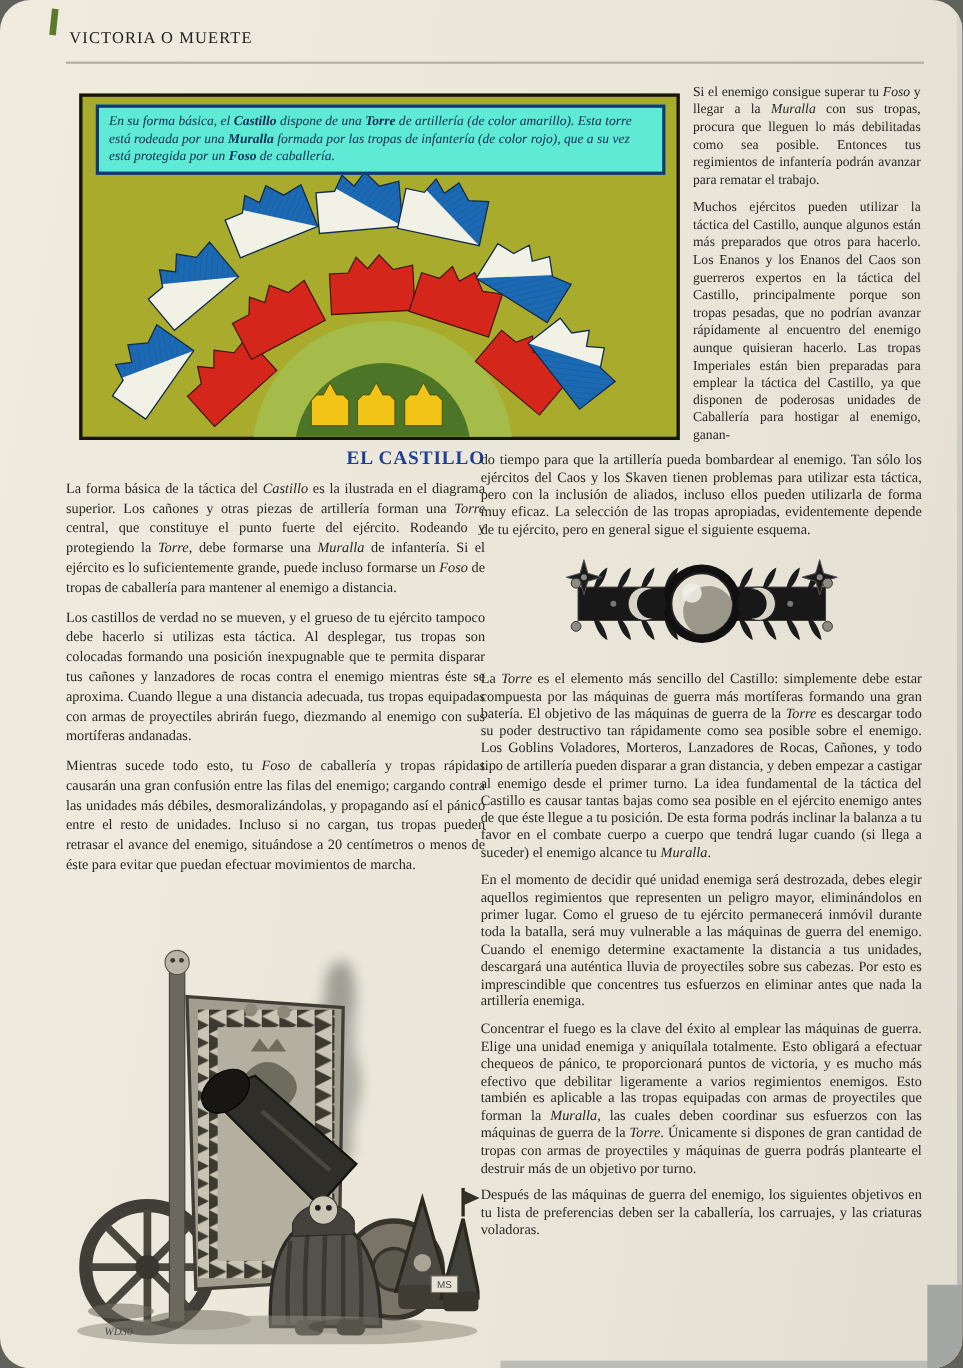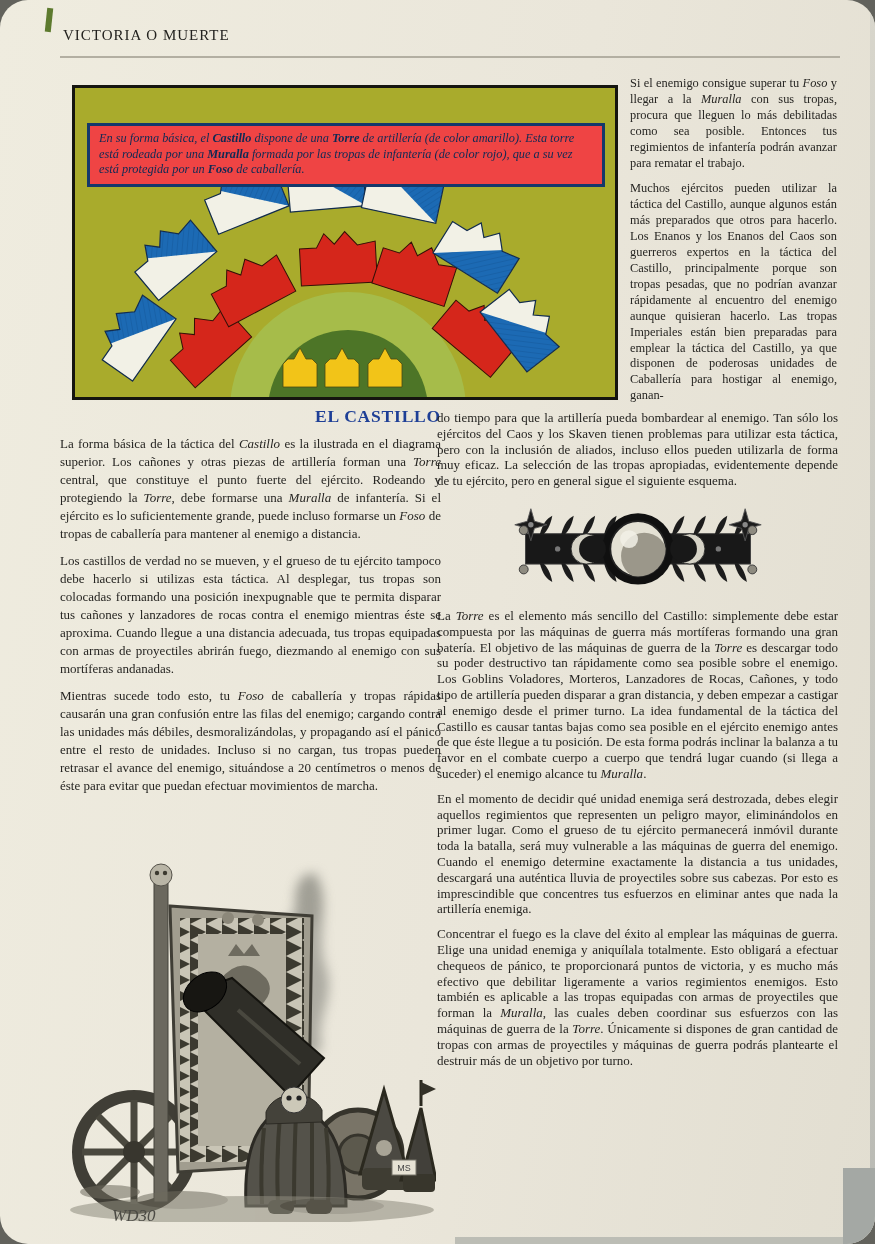--- a/index.html
+++ b/index.html
@@ -6,36 +6,36 @@
   .page{position:relative;width:875px;height:1244px;margin:0 auto;overflow:hidden;
         background:linear-gradient(100deg,#efecdf 0%,#eae6da 55%,#e2ded1 100%);
         font-family:"Liberation Serif", serif;color:#262522;border-radius:28px;}
   .masthead{position:absolute;left:63px;top:27px;font-size:15px;letter-spacing:1px;color:#23221f;}
   .mast-rule{position:absolute;left:60px;top:56px;width:780px;height:2px;background:#b3afa2;}
   
   .diagram{position:absolute;left:72px;top:85px;width:546px;height:315px;border:3px solid #15150f;
            background:#a9ab2c;box-sizing:border-box;}
   .diagram svg{position:absolute;left:0;top:0;}
   .caption-box{position:absolute;left:12px;top:7px;width:518px;box-sizing:border-box;
-               background:#ef4444;border:3px solid #14386b;padding:5px 9px 6px 9px;
-               font-style:italic;font-size:12.3px;line-height:15.6px;color:#0e2a55;text-align:left;margin-top:28px;}
+               background:#5eead4;border:3px solid #14386b;padding:5px 9px 6px 9px;
+               font-style:italic;font-size:12.3px;line-height:15.6px;color:#0e2a55;text-align:left;}
   
   .left-col{position:absolute;left:60px;top:406px;width:381px;}
   .narrow-col{position:absolute;left:630px;top:76px;width:207px;}
   .wide-col{position:absolute;left:437px;top:410px;width:401px;}
   h2.sec{margin:0 0 8px 0;text-align:right;font-size:17.5px;font-weight:bold;
          letter-spacing:.8px;color:#1e3f96;}
   .para{margin:0 0 9px 0;text-align:justify;}
   .left-col .para{font-size:13px;line-height:18px;}
   .narrow-col .para{font-size:12.4px;line-height:15.9px;margin-bottom:10px;}
   .wide-col .para{font-size:13px;line-height:15.8px;}
   .ornament-wrap{width:100%;text-align:center;margin:4px 0 6px 0;}
   
   .illustration{position:absolute;left:62px;top:860px;width:374px;height:362px;}
-  .page-number{position:absolute;left:112px;top:1206px;font-style:italic;font-size:17px;color:#4c4b45;}
+  .page-number{position:absolute;left:95px;top:1206px;font-style:italic;font-size:10px;color:#4c4b45;}
   
   .sliver-green{position:absolute;left:46px;top:8px;width:6px;height:24px;background:#5d7a2e;transform:rotate(6deg);}
   .edge-right{position:absolute;right:0;top:0;width:5px;height:100%;background:linear-gradient(#d8d6cc,#b9bab4);}
   .corner-gray{position:absolute;right:0;bottom:0;width:32px;height:76px;background:#a4a8a4;}
   .bottom-strip{position:absolute;right:0;bottom:0;width:420px;height:7px;background:#bcbdb5;}
 </style>
 </head>
 <body>
 
 <div class="page">
@@ -199,20 +199,21 @@
           <circle cx="22" cy="80" r="5" fill="#8e8b80" stroke="#333"></circle>
           <circle cx="278" cy="80" r="5" fill="#8e8b80" stroke="#333"></circle>
           <circle cx="22" cy="36" r="5" fill="#8e8b80" stroke="#333"></circle>
           <circle cx="278" cy="36" r="5" fill="#8e8b80" stroke="#333"></circle>
         </svg>
     </div>
 
     <p class="para">La <span style="font-style: italic;">Torre</span> es el elemento más sencillo del Castillo: simplemente debe estar compuesta por las máquinas de guerra más mortíferas formando una gran batería. El objetivo de las máquinas de guerra de la <span style="font-style: italic;">Torre</span> es descargar todo su poder destructivo tan rápidamente como sea posible sobre el enemigo. Los Goblins Voladores, Morteros, Lanzadores de Rocas, Cañones, y todo tipo de artillería pueden disparar a gran distancia, y deben empezar a castigar al enemigo desde el primer turno. La idea fundamental de la táctica del Castillo es causar tantas bajas como sea posible en el ejército enemigo antes de que éste llegue a tu posición. De esta forma podrás inclinar la balanza a tu favor en el combate cuerpo a cuerpo que tendrá lugar cuando (si llega a suceder) el enemigo alcance tu <span style="font-style: italic;">Muralla</span>.</p>
     <p class="para">En el momento de decidir qué unidad enemiga será destrozada, debes elegir aquellos regimientos que representen un peligro mayor, eliminándolos en primer lugar. Como el grueso de tu ejército permanecerá inmóvil durante toda la batalla, será muy vulnerable a las máquinas de guerra del enemigo. Cuando el enemigo determine exactamente la distancia a tus unidades, descargará una auténtica lluvia de proyectiles sobre sus cabezas. Por esto es imprescindible que concentres tus esfuerzos en eliminar antes que nada la artillería enemiga.</p>
     <p class="para">Concentrar el fuego es la clave del éxito al emplear las máquinas de guerra. Elige una unidad enemiga y aniquílala totalmente. Esto obligará a efectuar chequeos de pánico, te proporcionará puntos de victoria, y es mucho más efectivo que debilitar ligeramente a varios regimientos enemigos. Esto también es aplicable a las tropas equipadas con armas de proyectiles que forman la <span style="font-style: italic;">Muralla</span>, las cuales deben coordinar sus esfuerzos con las máquinas de guerra de la <span style="font-style: italic;">Torre</span>. Únicamente si dispones de gran cantidad de tropas con armas de proyectiles y máquinas de guerra podrás plantearte el destruir más de un objetivo por turno.</p>
+    <p class="para">Después de las máquinas de guerra del enemigo, los siguientes objetivos en tu lista de preferencias deben ser la caballería, los carruajes, y las criaturas voladoras.</p>
   </div>
 
   <div class="illustration">
     <svg width="374" height="362" viewBox="0 0 374 362">
       <defs>
         <filter id="smokeblur" x="-40%" y="-40%" width="180%" height="180%">
             <feGaussianBlur stdDeviation="6"></feGaussianBlur>
           </filter>
         <pattern id="zig" width="16" height="16" patternUnits="userSpaceOnUse">
           <rect width="16" height="16" fill="#c9c5b6"></rect>

